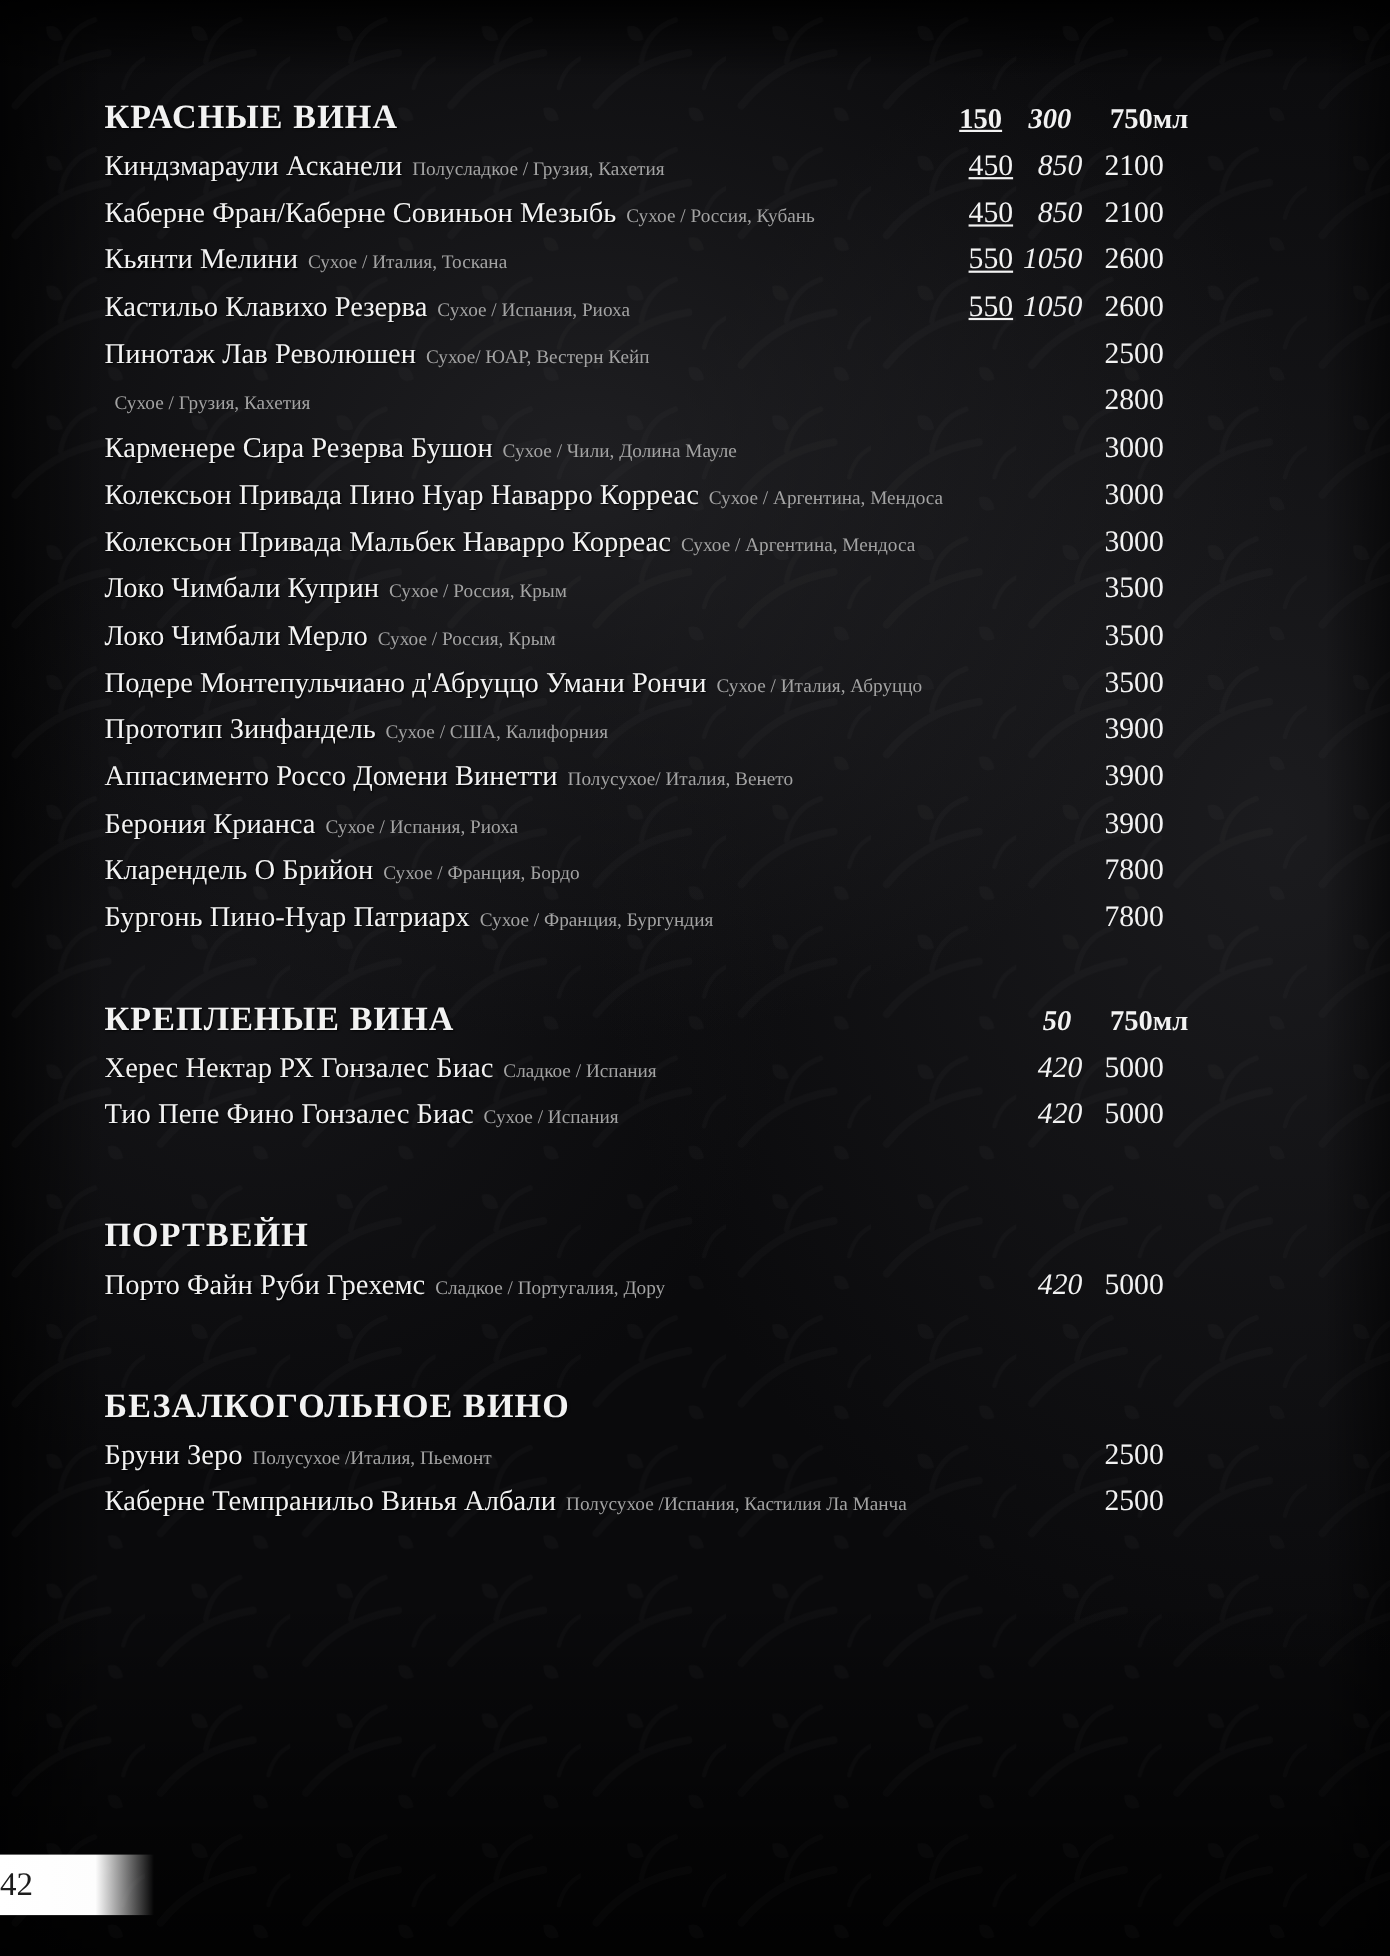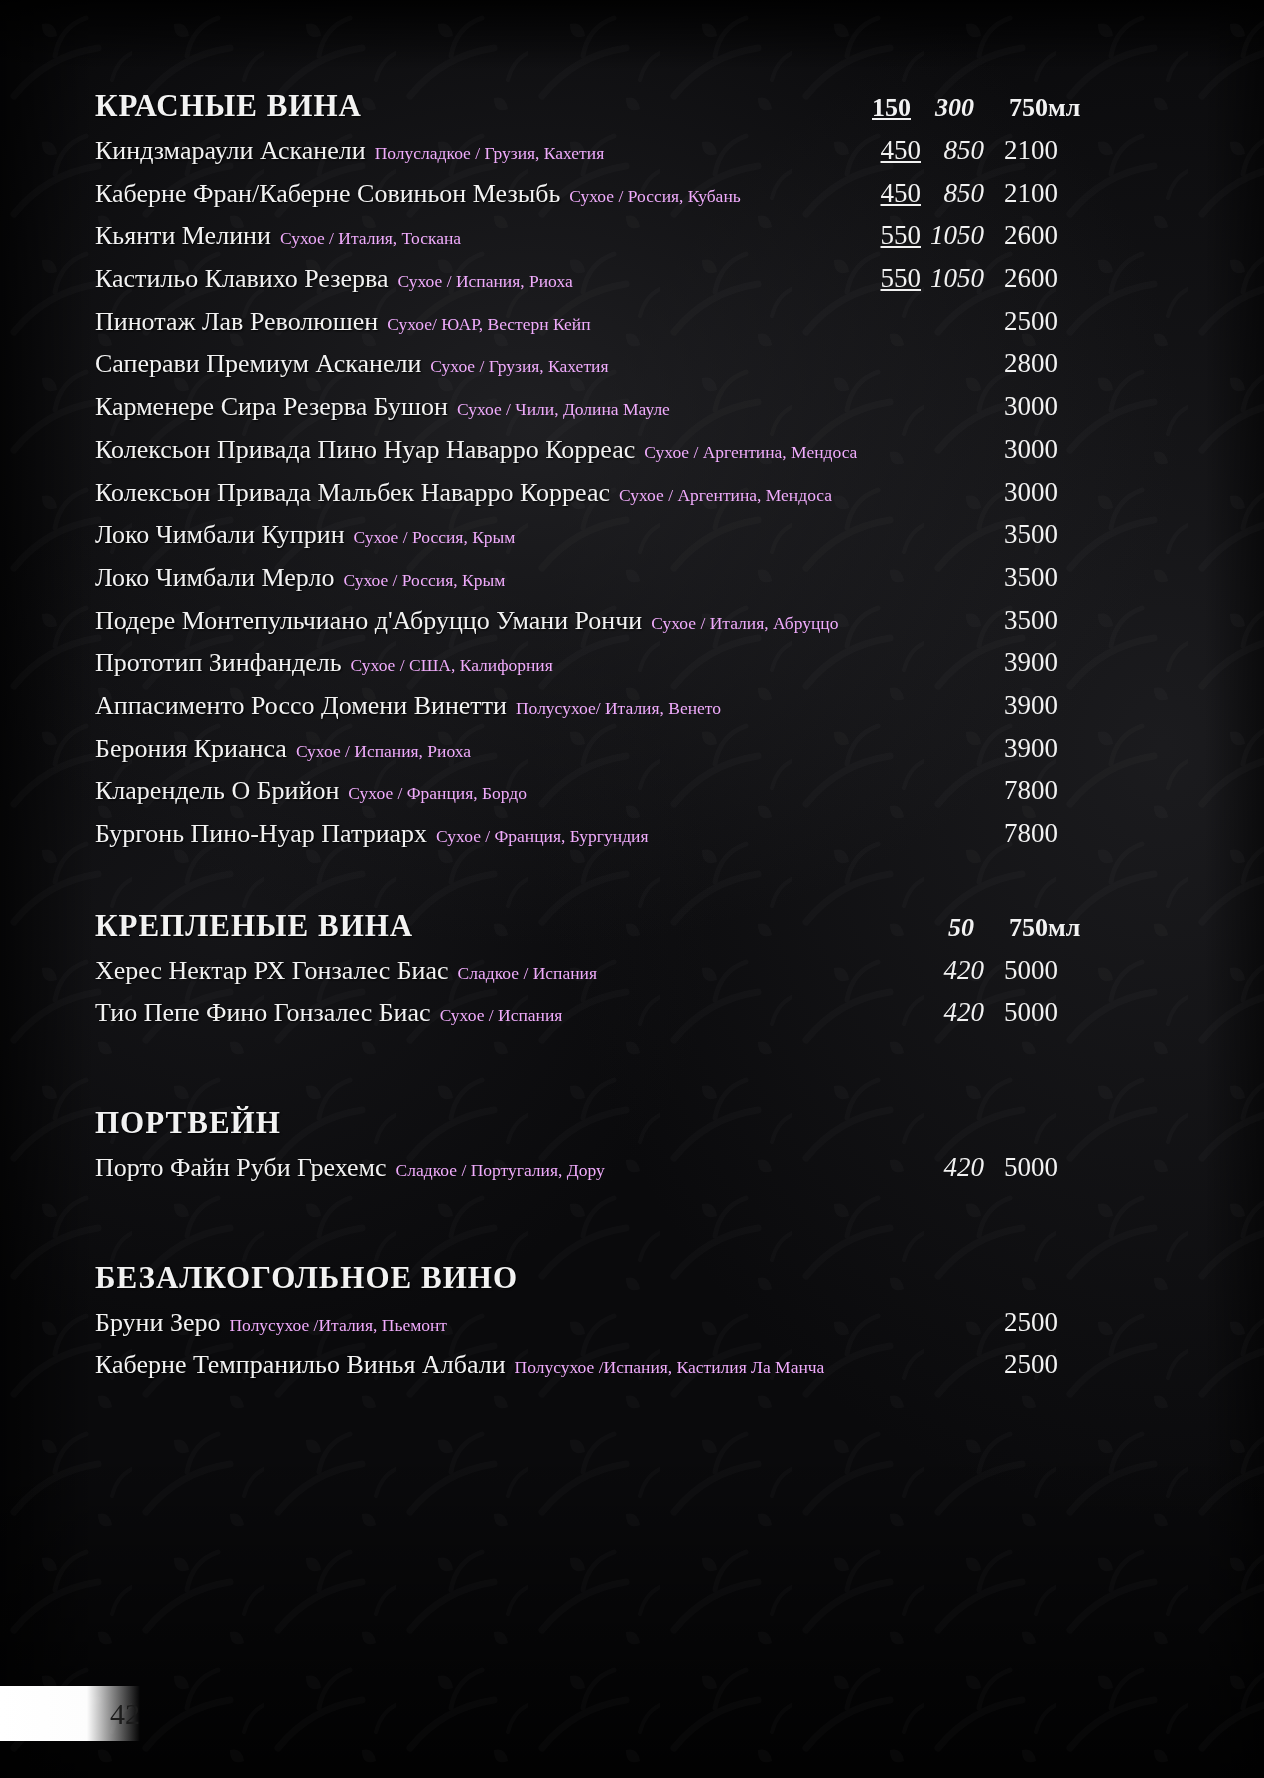--- a/index.html
+++ b/index.html
@@ -22,33 +22,33 @@
   section{display:block;}
   .sec2{margin-top:46px;}
   .sec3{margin-top:64px;}
   .sec4{margin-top:64px;}
   .hdr{display:flex;align-items:baseline;height:48px;padding-top:10px;box-sizing:border-box;}
   .title{flex:0 0 auto;font-weight:bold;font-size:31px;letter-spacing:1px;white-space:nowrap;
          text-shadow:1px 1px 2px rgba(0,0,0,.9);}
   .hspacer{flex:1;}
   .row{display:flex;align-items:baseline;height:42.7px;padding-top:9px;box-sizing:border-box;}
   .name{flex:0 0 auto;font-size:26px;white-space:nowrap;text-shadow:1px 1px 2px rgba(0,0,0,.9);}
-  .desc{flex:0 0 auto;font-size:17.5px;margin-left:9px;color:#f0abfc;white-space:nowrap;}
+  .desc{flex:0 0 auto;font-size:17.5px;margin-left:9px;color:#a3a3a3;white-space:nowrap;}
   .rspacer{flex:1;}
   .p{flex:0 0 auto;text-align:right;font-size:27px;white-space:nowrap;}
   .c1{width:63px;text-decoration:underline;}
   .c2{width:63px;font-style:italic;}
   .c3{width:74px;}
   .uspace{flex:0 0 36px;}
   .vh{flex:0 0 auto;text-align:right;font-weight:bold;font-size:26px;white-space:nowrap;}
   .unit{flex:0 0 46px;font-weight:bold;font-size:26px;white-space:nowrap;}
   .page-num{
     position:absolute;left:0;top:1686px;width:140px;height:55px;z-index:2;
     background:linear-gradient(90deg,#ffffff 0%,#fdfdfd 62%,rgba(250,250,250,0) 100%);
-    display:flex;align-items:center;justify-content:flex-end;
+    display:flex;align-items:center;justify-content:flex-start;
     color:#1c1c1c;font-size:30px;
   }
 </style>
 </head>
 <body>
 
 <svg class="texture" width="1264" height="1778" xmlns="http://www.w3.org/2000/svg">
   <defs>
     <pattern id="tex" patternUnits="userSpaceOnUse" width="132" height="118">
       <g fill="none" stroke="#ffffff" stroke-linecap="round" opacity="0.045">
@@ -121,21 +121,20 @@
     <span class="name">Пинотаж Лав Революшен</span>
     <span class="desc">Сухое/ ЮАР, Вестерн Кейп</span>
     <span class="rspacer"></span>
     <span class="p c1"></span>
     <span class="p c2"></span>
     <span class="p c3">2500</span>
     <span class="uspace"></span>
   </div>
 
   <div class="row">
-    <span class="name">Саперави Премиум Асканели</span>
     <span class="desc">Сухое / Грузия, Кахетия</span>
     <span class="rspacer"></span>
     <span class="p c1"></span>
     <span class="p c2"></span>
     <span class="p c3">2800</span>
     <span class="uspace"></span>
   </div>
 
   <div class="row">
     <span class="name">Карменере Сира Резерва Бушон</span>

